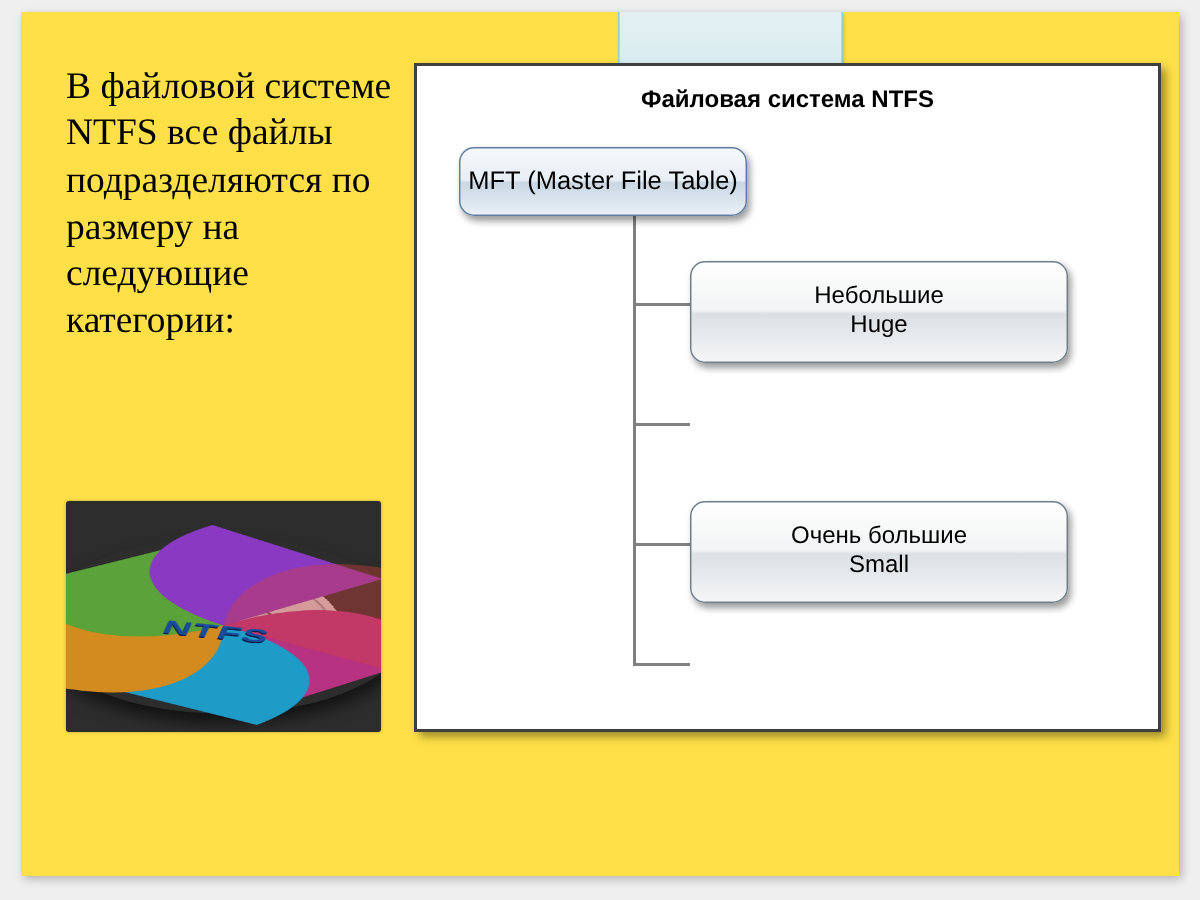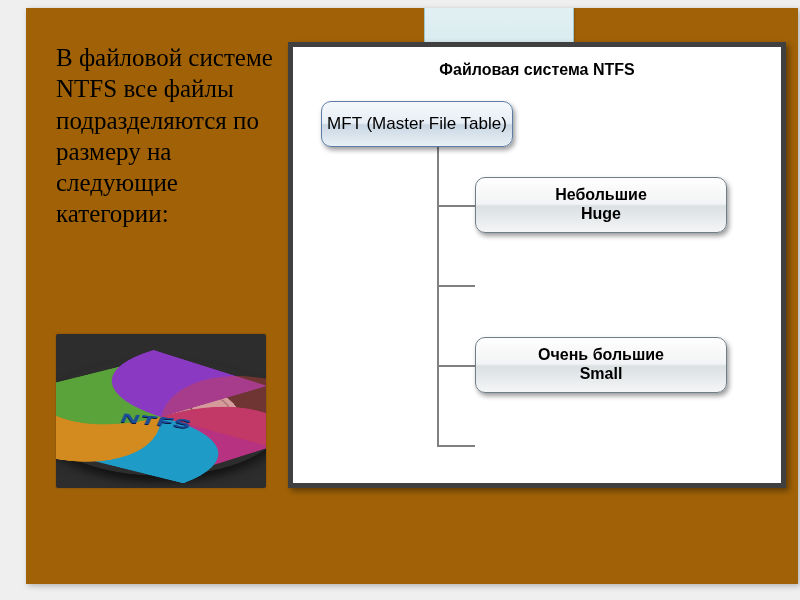--- a/index.html
+++ b/index.html
@@ -5,23 +5,23 @@
   * { box-sizing: border-box; margin: 0; padding: 0; }
   body {
     width: 800px; height: 600px;
     background: #efefef;
     font-family: Arial, Helvetica, sans-serif;
     overflow: hidden;
     position: relative;
   }
   .slide {
     position: absolute;
-    left: 26px; top: 8px;
+    left: 14px; top: 8px;
     width: 772px; height: 576px;
-    background: #a16207;
+    background: #fde047;
     box-shadow: 2px 2px 6px rgba(0,0,0,0.25);
   }
   .top-tab {
     position: absolute;
     left: 398px; top: 0;
     width: 150px; height: 44px;
     background: linear-gradient(#e2f0f3, #d7ebef);
     border: 1px solid #9fc7cf;
     border-top: none;
     box-shadow: 1px 1px 2px rgba(0,0,0,0.15);
@@ -76,41 +76,41 @@
     font-weight: bold;
     font-size: 26px;
     color: #1a4c9c;
     letter-spacing: 1px;
     text-shadow: 0 2px 0 #0a1a44;
   }
   .diagram {
     position: absolute;
     left: 262px; top: 34px;
     width: 498px; height: 446px;
-    border: 5px solid #404040;
+    border: 2px solid #404040;
     background: #ffffff;
     box-shadow: 3px 3px 6px rgba(0,0,0,0.4);
   }
   .diagram-title {
     position: absolute;
     top: 14px; left: 0; right: 0;
     text-align: center;
     font-weight: bold;
     font-size: 16px;
     color: #000;
   }
   .root-node {
     position: absolute;
     left: 28px; top: 54px;
     width: 192px; height: 46px;
   }
   .child-node {
     position: absolute;
     left: 182px;
-    width: 252px; height: 56px; font-weight: bold;
+    width: 252px; height: 68px;
   }
   .child-node.c1 { top: 130px; }
   .child-node.c2 { top: 210px; }
   .child-node.c3 { top: 290px; }
   .child-node.c4 { top: 370px; }
   .node-box {
     width: 100%; height: 100%;
     border-radius: 10px;
     border: 1px solid #6f7f8a;
     background: linear-gradient(#fefefe, #f2f3f4 48%, #dbe0e3 52%, #f4f5f6);

